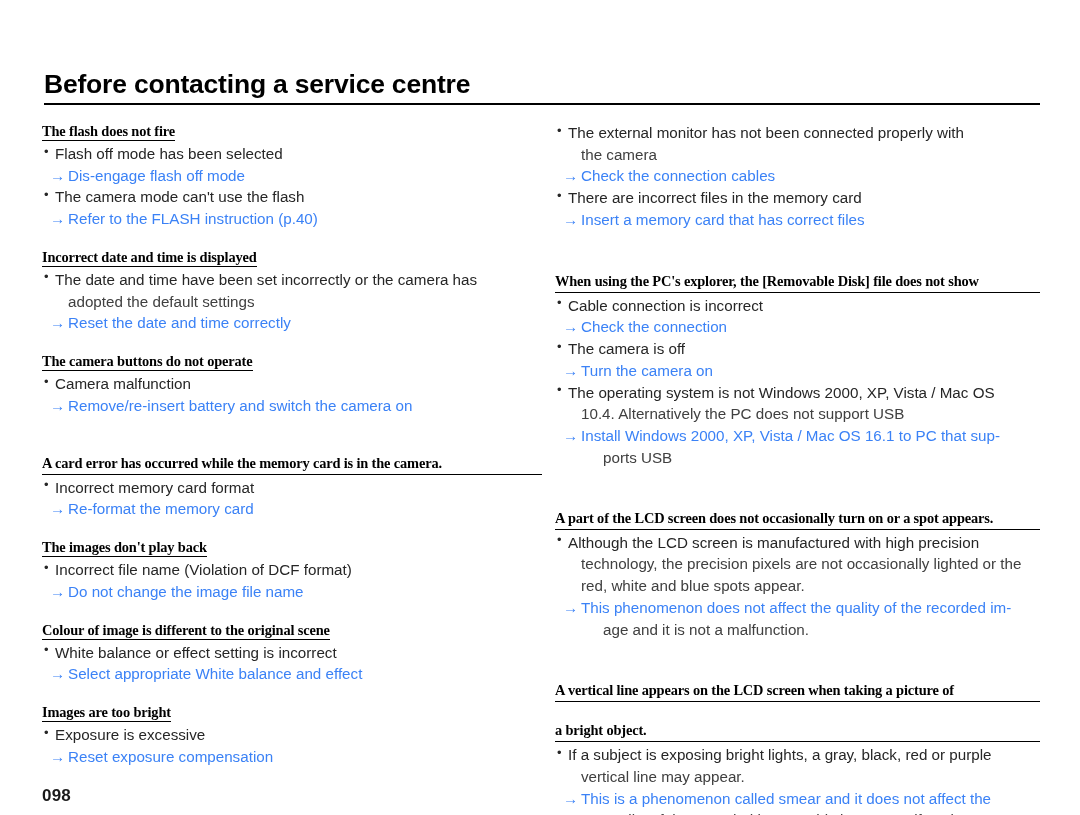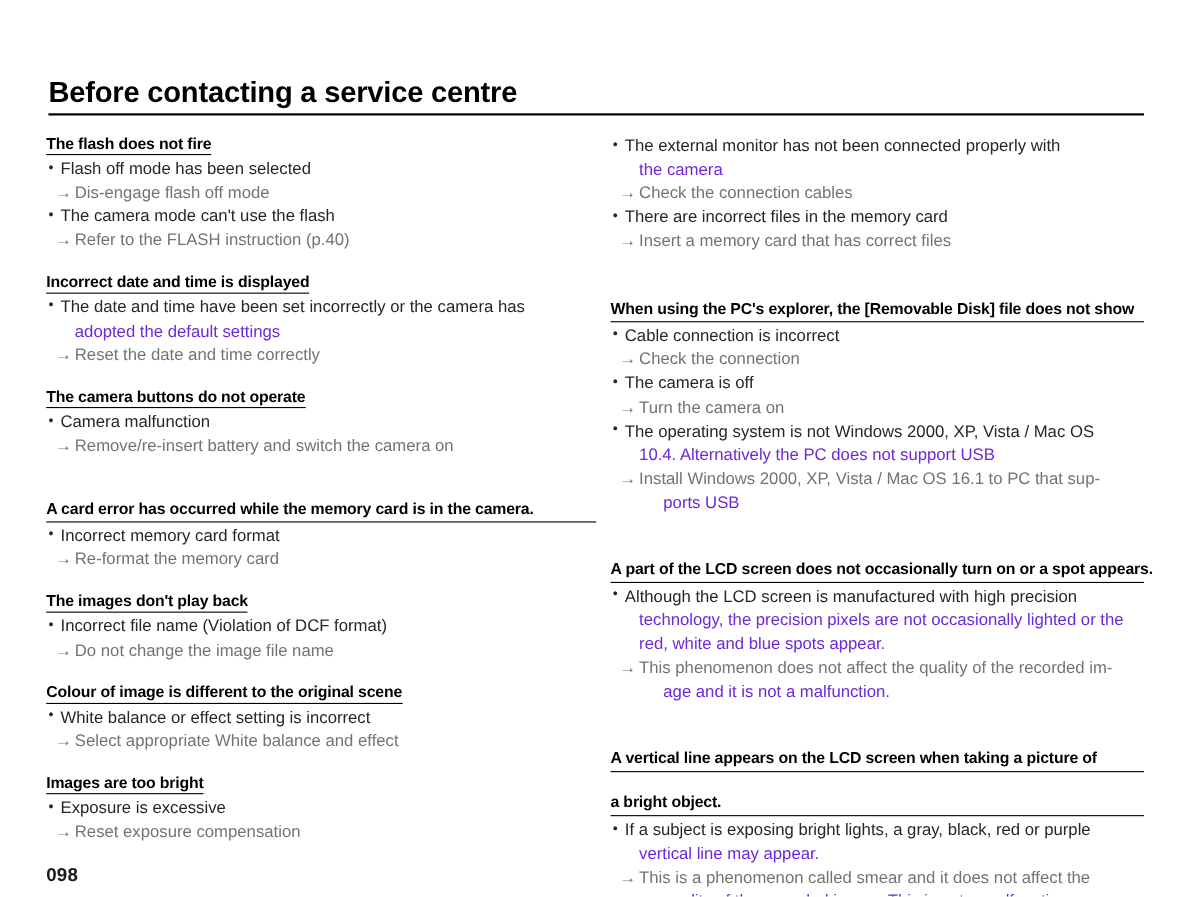--- a/index.html
+++ b/index.html
@@ -62,20 +62,21 @@
   
   .block { margin-bottom: 0; }
 
   .sec-heading {
     font-size: 14.4px;
     font-weight: bold;
     color: #000;
     line-height: 1.32;
     margin: 0 0 2px 0;
     letter-spacing: -0.15px;
+    font-family: Liberation Serif, serif;
   }
   .sec-heading .hl {
     display: inline;
     border-bottom: 1.6px solid #000;
     padding-bottom: 1px;
     box-decoration-break: clone;
     -webkit-box-decoration-break: clone;
   }
   
   .sec-heading.wide .hl {
@@ -96,36 +97,36 @@
     content: "\2022";
     position: absolute;
     left: 2px;
     top: -0.5px;
     font-size: 13px;
   }
 
   .arrow {
     font-size: 15.2px;
     line-height: 1.43;
-    color: #737373;
+    color: #3b82f6;
     padding-left: 26px;
     position: relative;
     margin: 0;
   }
   .arrow::before {
     content: "\2192";
     position: absolute;
     left: 8px;
     top: 0;
   }
 
   .cont {
     font-size: 15.2px;
     line-height: 1.43;
-    color: #6d28d9;
+    color: #404040;
     margin: 0;
   }
   .cont.i2 { padding-left: 26px; }
   .cont.i4 { padding-left: 48px; }
 
   
   .page-number {
     position: absolute;
     left: 42px;
     top: 770px;

